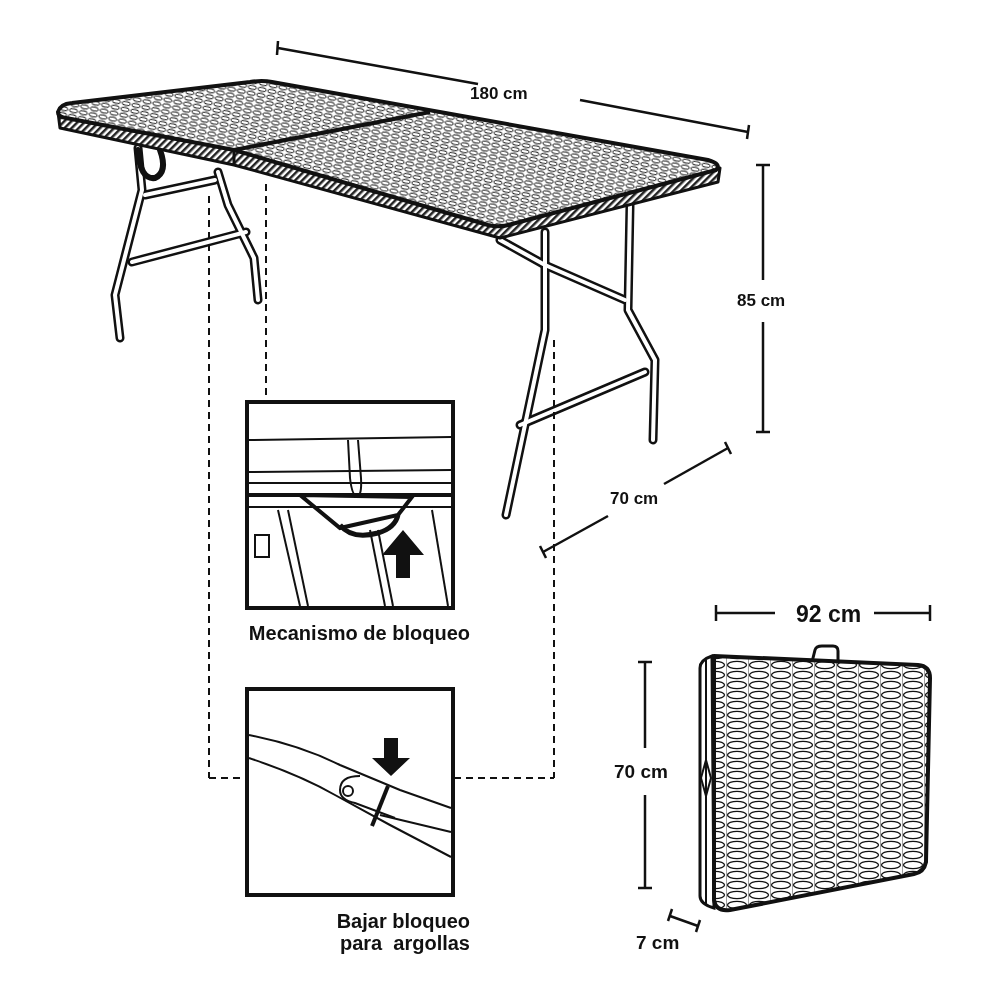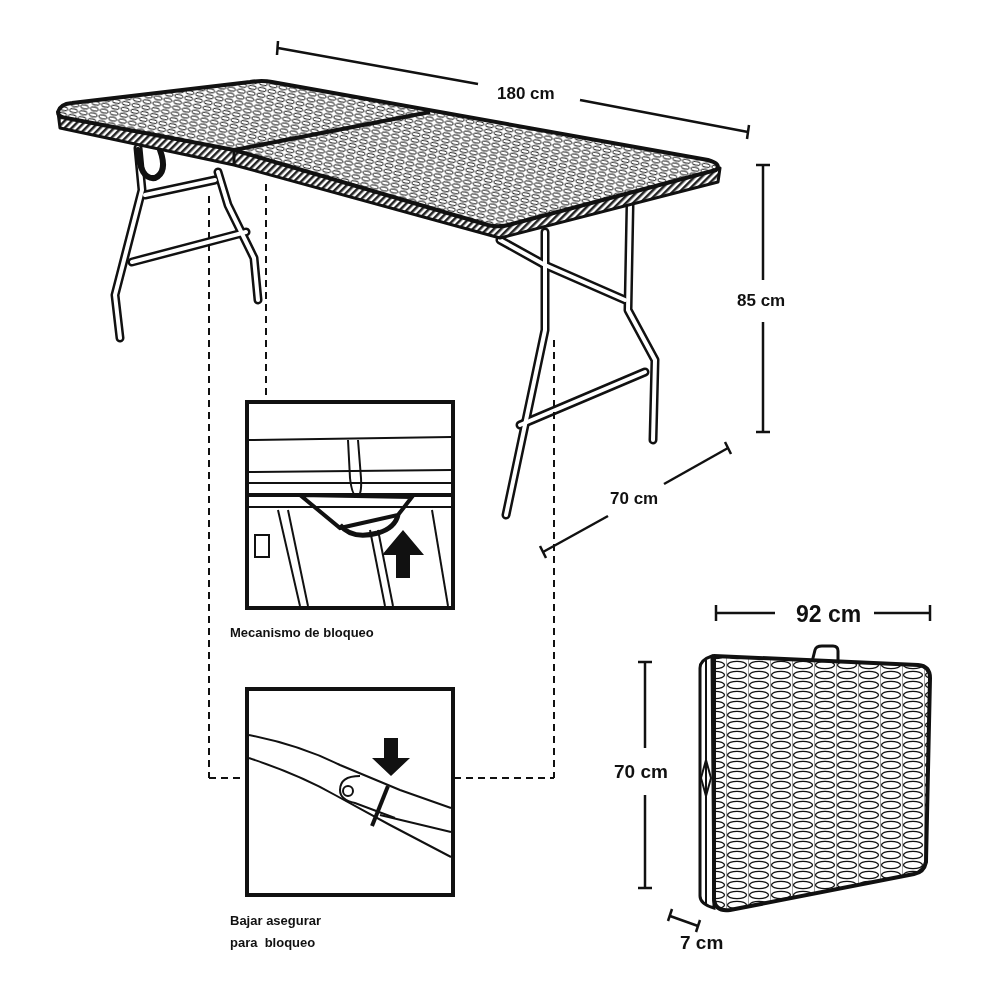--- a/index.html
+++ b/index.html
@@ -1,20 +1,20 @@
 <!DOCTYPE html>
 <html><head>
 <meta charset="utf-8">
 <style>
   html, body { margin: 0; padding: 0; background: #ffffff; }
   body { width: 1000px; height: 1000px; position: relative; overflow: hidden; font-family: "Liberation Sans", sans-serif; }
   svg#diagram { position: absolute; left: 0; top: 0; }
   .label { position: absolute; font-family: "Liberation Sans", sans-serif; font-weight: bold; color: #111; white-space: nowrap; }
   .dim { font-size: 17px; }
-  .cap { font-size: 13px; text-align: left; line-height: 22px; }
+  .cap { font-size: 20px; text-align: right; line-height: 22px; }
 </style>
 </head>
 <body>
 
 <svg id="diagram" width="1000" height="1000" viewBox="0 0 1000 1000" xmlns="http://www.w3.org/2000/svg">
   <defs>
     <pattern id="weave" width="10" height="6" patternUnits="userSpaceOnUse" patternTransform="rotate(12)">
       <rect width="10" height="6" fill="#ffffff"></rect>
       <ellipse cx="5" cy="3" rx="4.2" ry="2" fill="none" stroke="#111" stroke-width="1"></ellipse>
     </pattern>
@@ -155,23 +155,23 @@
     <line x1="645" y1="795" x2="645" y2="888"></line>
     <line x1="638" y1="662" x2="652" y2="662"></line>
     <line x1="638" y1="888" x2="652" y2="888"></line>
 
     <line x1="670" y1="916" x2="698" y2="926"></line>
     <line x1="672" y1="909" x2="668" y2="921"></line>
     <line x1="700" y1="920" x2="696" y2="932"></line>
   </g>
 </svg>
 
-<div class="label dim" style="left:497px; top:84px;text-align:right;">180 cm</div>
+<div class="label dim" style="left:470px; top:84px;text-align:right;">180 cm</div>
 <div class="label dim" style="left:737px; top:291px;">85 cm</div>
 <div class="label dim" style="left:610px; top:489px;">70 cm</div>
 
 <div class="label cap" style="left:230px; top:622px; width:240px;">Mecanismo de bloqueo</div>
-<div class="label cap" style="left:230px; top:910px; width:240px;">Bajar asegurar</div>
-<div class="label cap" style="left:230px; top:932px; width:240px; white-space:pre;">para  bloqueo</div>
+<div class="label cap" style="left:230px; top:910px; width:240px;">Bajar bloqueo</div>
+<div class="label cap" style="left:230px; top:932px; width:240px; white-space:pre;">para  argollas</div>
 
 <div class="label dim" style="left:796px; top:601px; font-size:23px;">92 cm</div>
 <div class="label dim" style="left:614px; top:761px; font-size:19px;">70 cm</div>
-<div class="label dim" style="left:680px; top:932px; font-size:19px;">7 cm</div>
+<div class="label dim" style="left:636px; top:932px; font-size:19px;">7 cm</div>
 
 </body></html>

